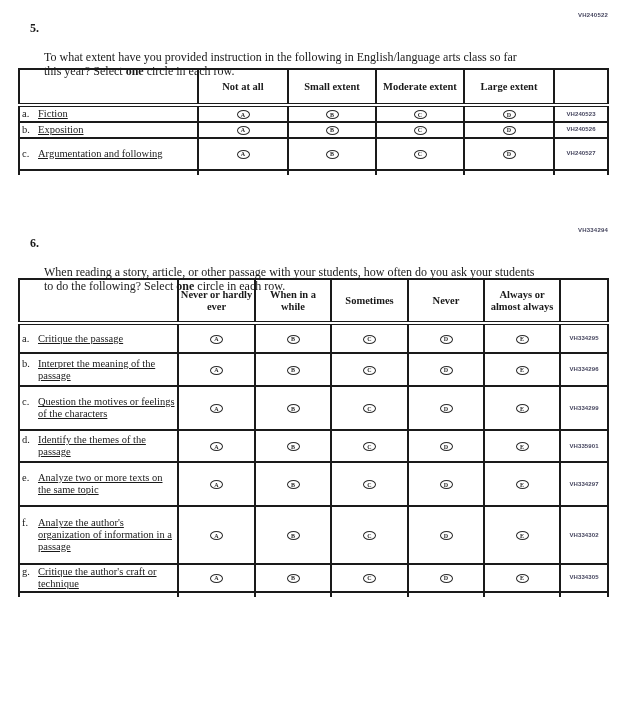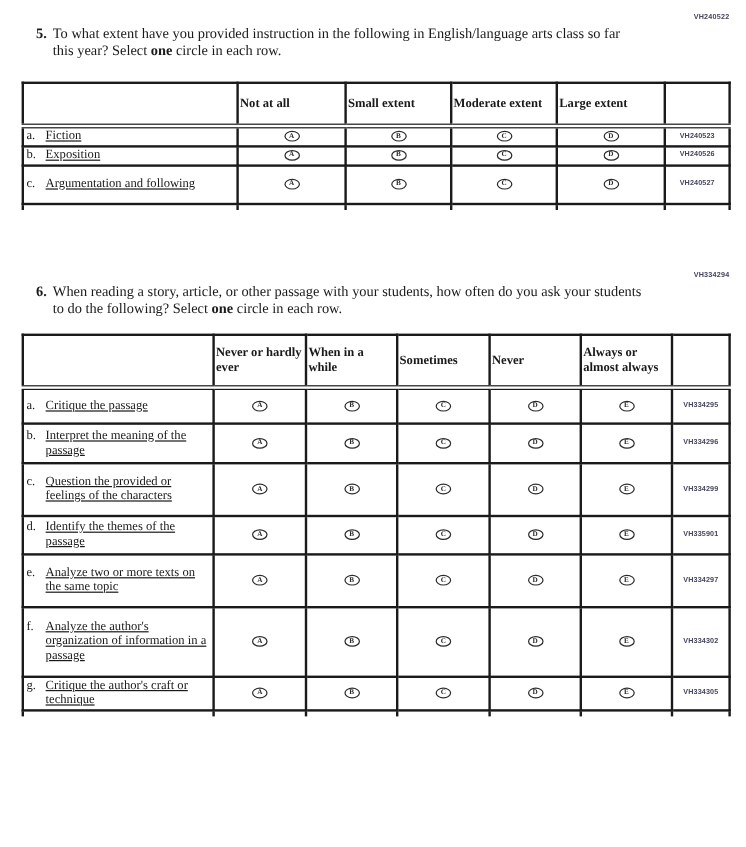--- a/index.html
+++ b/index.html
@@ -6,32 +6,32 @@
   #page{
     position:relative;width:622px;height:706px;background:#ffffff;
     font-family:"Liberation Serif", serif;color:#1a1a1a;overflow:hidden;
   }
   .qcode{
     position:absolute;font-family:"Liberation Sans", sans-serif;
     font-size:6px;font-weight:bold;color:#45455e;letter-spacing:0.2px;
   }
   .question{position:absolute;display:flex;font-size:12px;line-height:1.18;}
   .qnum{font-weight:bold;width:14px;flex:0 0 14px;}
-  .qtext{flex:1;}
+  .qtext{flex:1;margin-top:29px;}
   .qtext b{font-weight:bold;}
 
   table.qtable{
     position:absolute;border-collapse:collapse;table-layout:fixed;
     font-size:10.5px;line-height:1.12;
   }
   table.qtable td, table.qtable th{
     border:2px solid #1a1a1a;padding:1px 2px;vertical-align:middle;
   }
   table.qtable th{
-    font-weight:bold;text-align:left;border-bottom:4px double #1a1a1a;
+    font-weight:bold;text-align:center;border-bottom:4px double #1a1a1a;
     border-top:2px solid #1a1a1a;padding:2px 1px;
   }
   td.lblcell{vertical-align:top;padding:2px 2px 2px 4px;}
   .lblwrap{display:flex;}
   .rowletter{flex:0 0 16px;width:16px;}
   .rowlabel{flex:1;text-decoration:underline;}
   td.optcell{text-align:center;}
   .circle{
     display:inline-flex;align-items:center;justify-content:center;
     width:13px;height:9px;border:1px solid #2a2a2a;border-radius:50%;
@@ -226,21 +226,21 @@
             </span></td>
       <td class="optcell"><span class="circle">
               <span>E</span>
             </span></td>
       <td class="codecell">VH334296</td>
     </tr>
     <tr style="height:44px">
       <td class="lblcell">
             <div class="lblwrap">
               <span class="rowletter">c.</span>
-              <span class="rowlabel">Question the provided or feelings of the characters</span>
+              <span class="rowlabel">Question the motives or feelings of the characters</span>
             </div>
           </td>
       <td class="optcell"><span class="circle">
               <span>A</span>
             </span></td>
       <td class="optcell"><span class="circle">
               <span>B</span>
             </span></td>
       <td class="optcell"><span class="circle">
               <span>C</span>

